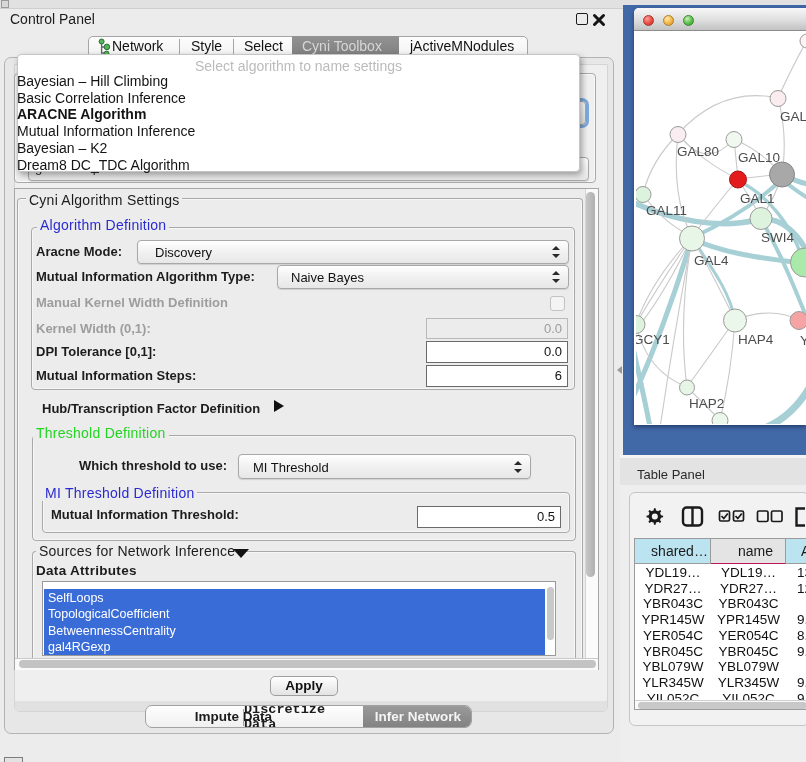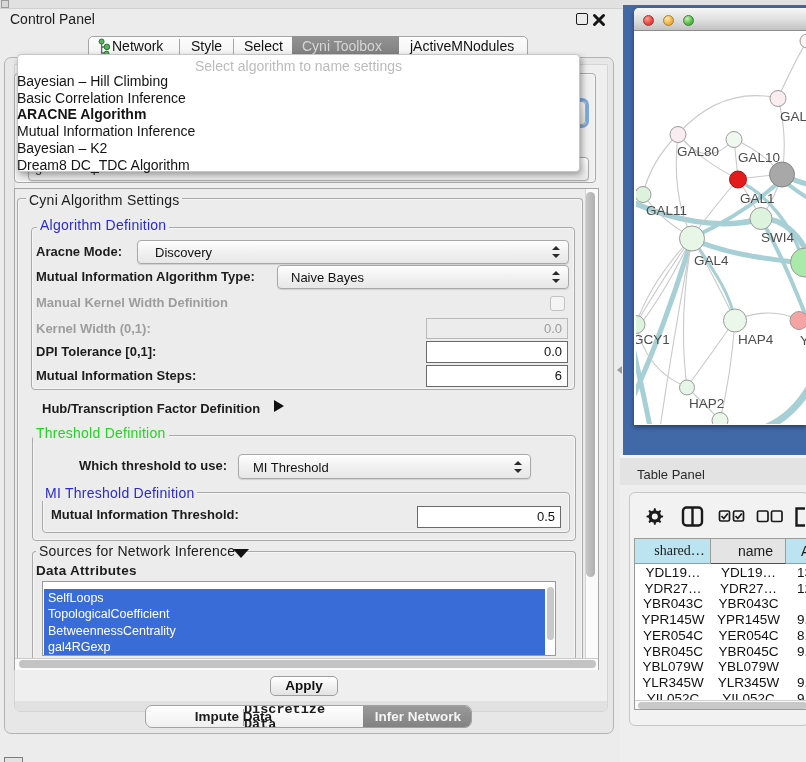--- a/index.html
+++ b/index.html
@@ -276,21 +276,21 @@
   <g fill="none" stroke="#1a1a1a" stroke-width="1.7">
     <rect x="112.5" y="5" width="10.5" height="10.5" rx="1.5"></rect>
     <rect x="126.5" y="5" width="10.5" height="10.5" rx="1.5"></rect>
   </g>
 
   <path d="M151.5 2.5 h12 v17 h-12 z" fill="none" stroke="#1a1a1a" stroke-width="2.4"></path>
 </svg>
 
 <div class="abs" style="left:634px;top:538px;width:172px;height:172px;background:#fff;border:1px solid #9b9b9b;border-right:none;box-sizing:border-box;overflow:hidden;">
 
-  <div style="position:absolute;left:0;top:0;width:76px;height:25px;background:#bce3f0;border-right:1px solid #9b9b9b;border-bottom:1px solid #9b9b9b;box-sizing:border-box;text-align:center;line-height:24px;font-size:14px;color:#1a1a1a;text-indent:14px;font-family:Liberation Serif, serif;">shared…</div>
+  <div style="position:absolute;left:0;top:0;width:76px;height:25px;background:#bce3f0;border-right:1px solid #9b9b9b;border-bottom:1px solid #9b9b9b;box-sizing:border-box;text-align:center;line-height:24px;font-size:14px;color:#1a1a1a;text-indent:14px;">shared…</div>
   <div style="position:absolute;left:76px;top:0;width:75px;height:25px;background:#e4e4e4;border-right:1px solid #9b9b9b;border-bottom:1px solid #be185d;box-sizing:border-box;text-align:center;line-height:24px;font-size:14px;color:#1a1a1a;text-indent:15px;">name</div>
   <div style="position:absolute;left:151px;top:0;width:30px;height:25px;background:#bce3f0;border-bottom:1px solid #9b9b9b;box-sizing:border-box;font-size:14px;color:#1a1a1a;line-height:24px;text-indent:15px;">A…</div>
 
   <div style="position:absolute;left:0;top:26px;font-size:13.5px;color:#111;line-height:15.7px;width:76px;text-align:center;">YDL19…<br>YDR27…<br>YBR043C<br>YPR145W<br>YER054C<br>YBR045C<br>YBL079W<br>YLR345W<br>YIL052C</div>
   <div style="position:absolute;left:76px;top:26px;font-size:13.5px;color:#111;line-height:15.7px;width:75px;text-align:center;">YDL19…<br>YDR27…<br>YBR043C<br>YPR145W<br>YER054C<br>YBR045C<br>YBL079W<br>YLR345W<br>YIL052C</div>
   <div style="position:absolute;left:162px;top:26px;font-size:13.5px;color:#111;line-height:15.7px;white-space:pre;">13
 12
 &nbsp;
 9.8
 8.3

